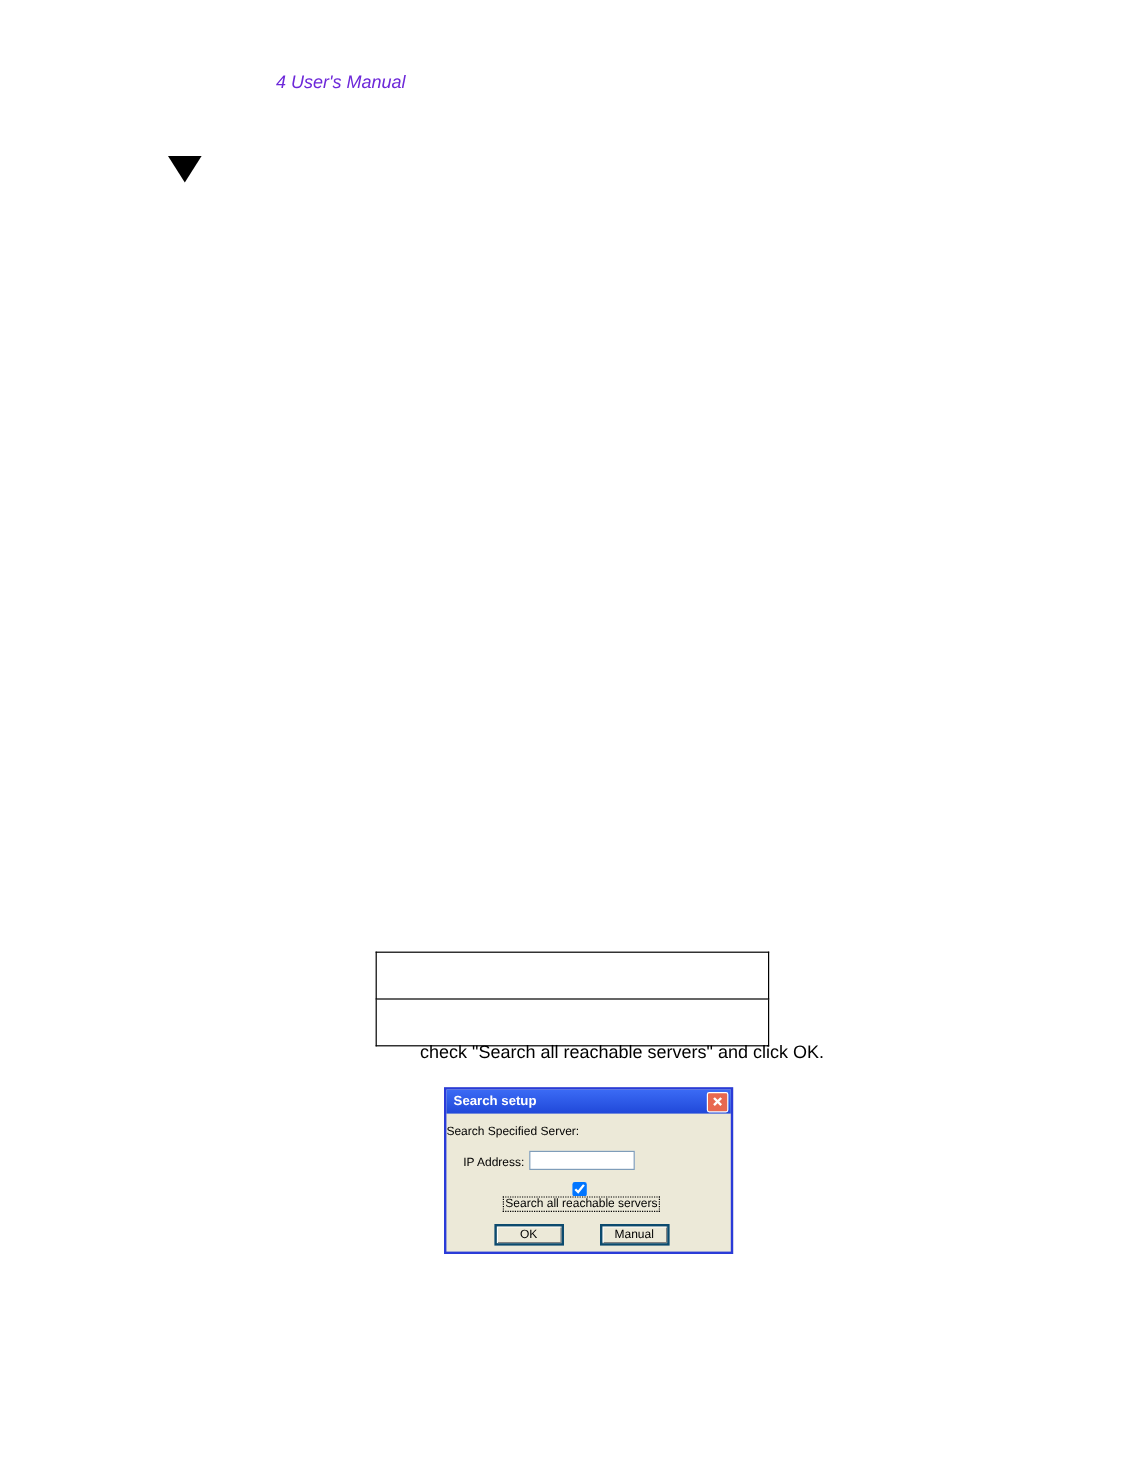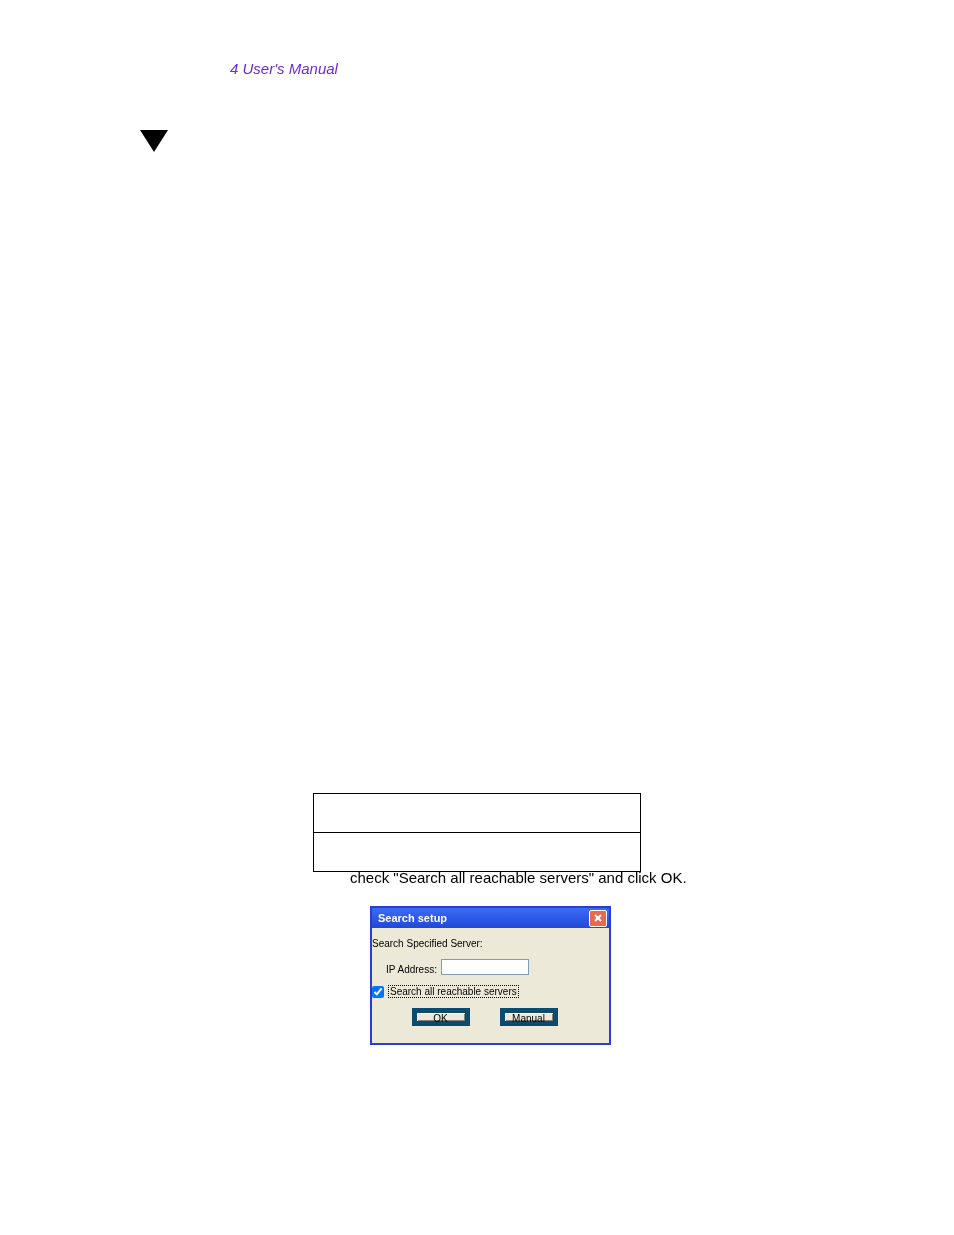--- a/index.html
+++ b/index.html
@@ -112,20 +112,21 @@
     border: 1px solid #7f9db9;
     background: #fff;
     font-size: 10px;
     padding: 0 2px;
     box-sizing: content-box;
   }
   .chk-row {
     display: flex;
     align-items: center;
     margin-bottom: 10px;
+    flex-direction: column;
   }
   .chk {
     width: 12px;
     height: 12px;
     margin: 0 4px 0 0;
   }
   .chk-label {
     border: 1px dotted #000;
     padding: 0 1px;
   }
@@ -133,21 +134,21 @@
     display: flex;
     justify-content: center;
     gap: 30px;
   }
   .winbtn {
     width: 58px;
     height: 18px;
     font-family: Tahoma, Arial, sans-serif;
     font-size: 10px;
     background: #ece9d8;
-    border: 5px solid #0c4a6e;
+    border: 2px solid #0c4a6e;
     box-shadow: inset 1px 1px 0 #fff, inset -1px -1px 0 #808080;
     cursor: pointer;
     padding: 0;
   }
 </style>
 </head>
 <body>
 
 <div class="page">
 

